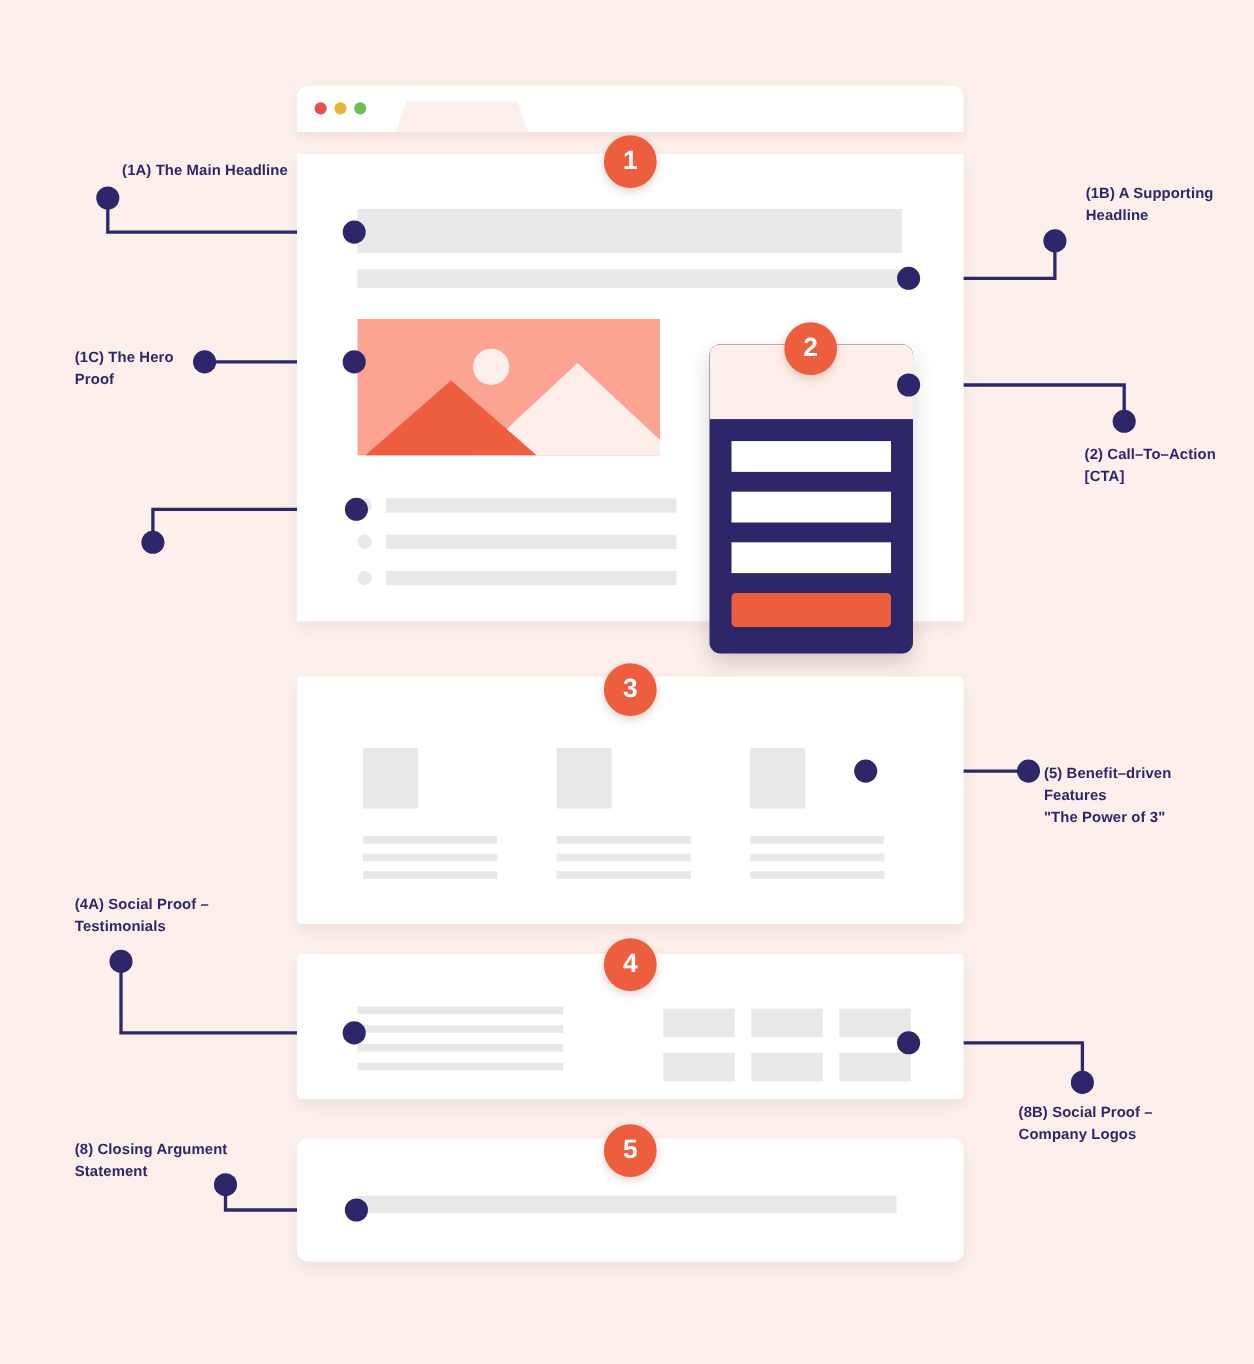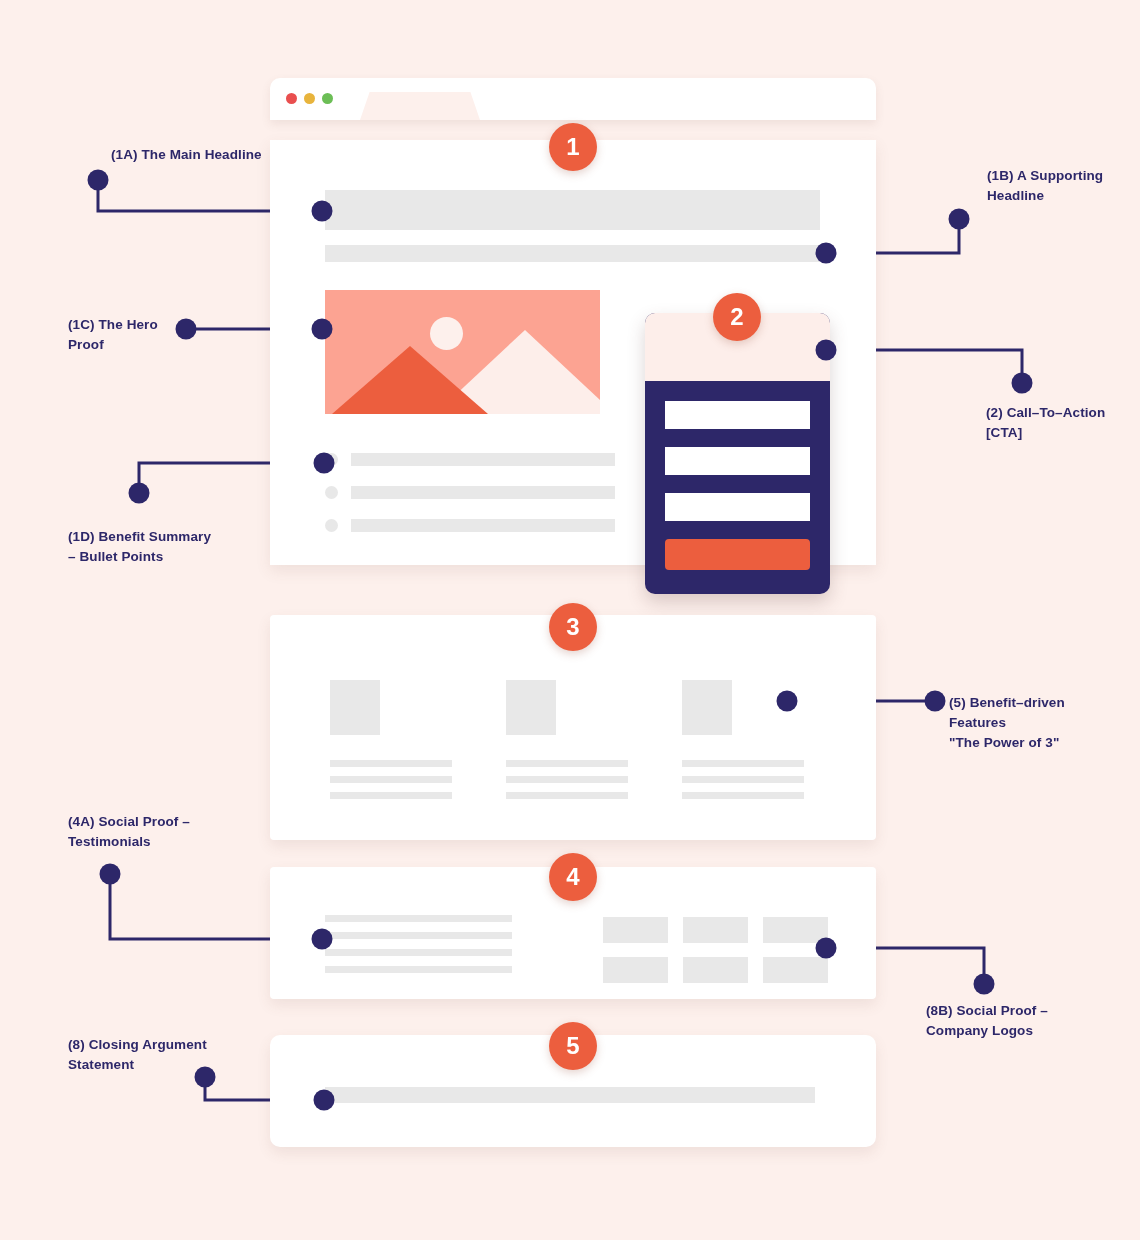--- a/index.html
+++ b/index.html
@@ -339,22 +339,20 @@
   <div class="node" style="left:826px; top:948px;"></div>
 
   <div class="node" style="left:205px; top:1077px;"></div>
   <div class="node" style="left:324px; top:1100px;"></div>
 
   <div class="callout-label" style="left:68px;  top:145px;margin-left:43px;">(1A) The Main Headline</div>
   <div class="callout-label" style="left:987px; top:166px;">(1B) A Supporting
 Headline</div>
   <div class="callout-label" style="left:68px;  top:315px;">(1C) The Hero
 Proof</div>
-  <div class="callout-label" style="left:68px;  top:527px;">(1D) Benefit Summary
-– Bullet Points</div>
   <div class="callout-label" style="left:962px; top:403px;margin-left:24px;">(2) Call–To–Action
 [CTA]</div>
   <div class="callout-label" style="left:949px; top:693px;">(5) Benefit–driven
 Features
 "The Power of 3"</div>
   <div class="callout-label" style="left:68px;  top:812px;">(4A) Social Proof –
 Testimonials</div>
   <div class="callout-label" style="left:926px; top:1001px;">(8B) Social Proof –
 Company Logos</div>
   <div class="callout-label" style="left:68px;  top:1035px;">(8) Closing Argument

